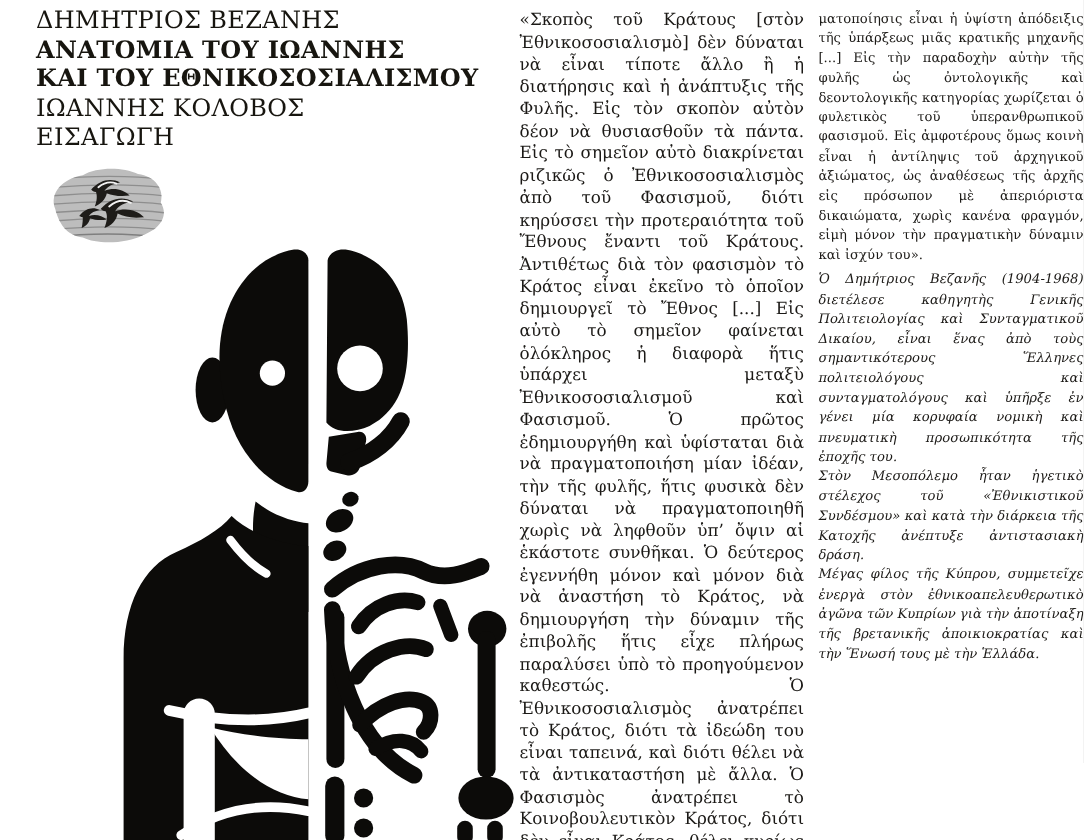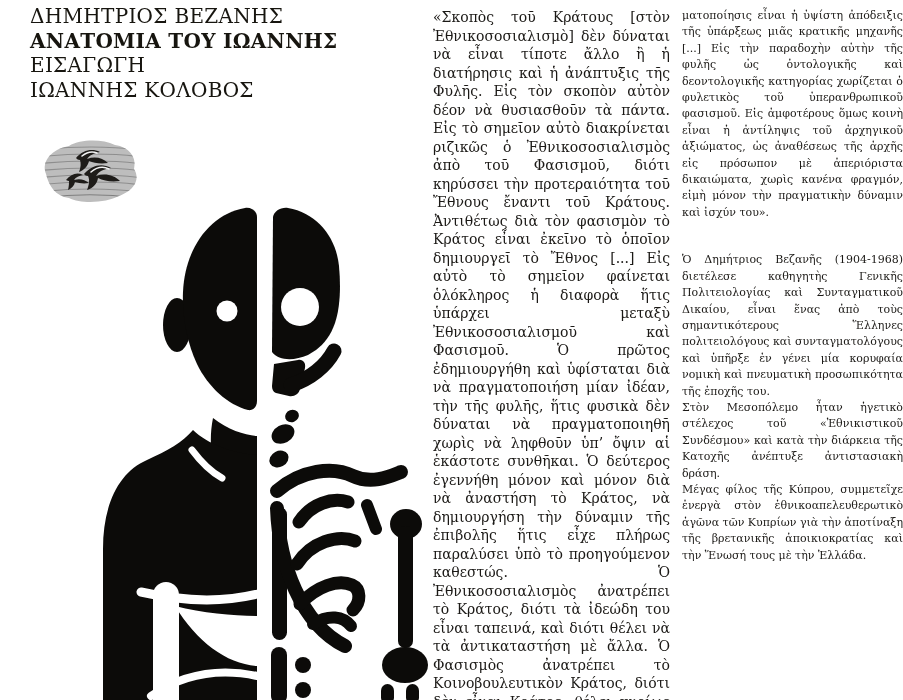--- a/index.html
+++ b/index.html
@@ -22,32 +22,33 @@
   
   .emblem{position:absolute;left:32px;top:136px;width:112px;height:70px;}
   
   .figure{position:absolute;left:55px;top:188px;width:370px;height:500px;}
   .figure svg{display:block;width:100%;height:100%;}
   
   .col{position:absolute;top:8px;text-align:justify;}
   .col p{margin:0;padding:0;}
   .col-middle{left:433px;width:237px;font-size:14px;line-height:18.5px;}
   .col-right{left:682px;width:221px;font-size:11px;line-height:16.4px;}
-  .col-right .bio{margin-top:31px;}
+  .col-right .bio{margin-top:4px;font-style:italic;}
 </style>
 </head>
 <body>
 
 <div class="page">
 
   <header class="masthead">
     <div>ΔΗΜΗΤΡΙΟΣ ΒΕΖΑΝΗΣ</div>
     <div class="bold">ΑΝΑΤΟΜΙΑ ΤΟΥ ΙΩΑΝΝΗΣ</div>
+    <div class="bold">ΚΑΙ ΤΟΥ ΕΘΝΙΚΟΣΟΣΙΑΛΙΣΜΟΥ</div>
+    <div>ΙΩΑΝΝΗΣ ΚΟΛΟΒΟΣ</div>
     <div>ΕΙΣΑΓΩΓΗ</div>
-    <div>ΙΩΑΝΝΗΣ ΚΟΛΟΒΟΣ</div>
   </header>
 
   <div class="emblem">
     <svg viewBox="0 0 112 70" xmlns="http://www.w3.org/2000/svg">
       <defs>
         <clipPath id="blobClip">
           <path d="M14,38 C 9,25 20,13 37,10 C 49,3 70,3 83,9 C 97,11 105,21 102,33 C 109,44 101,55 87,60 C 74,67 49,68 37,62 C 23,60 17,50 14,38 Z"></path>
         </clipPath>
       </defs>
       <path d="M14,38 C 9,25 20,13 37,10 C 49,3 70,3 83,9 C 97,11 105,21 102,33 C 109,44 101,55 87,60 C 74,67 49,68 37,62 C 23,60 17,50 14,38 Z" fill="#bdbdbd"></path>

